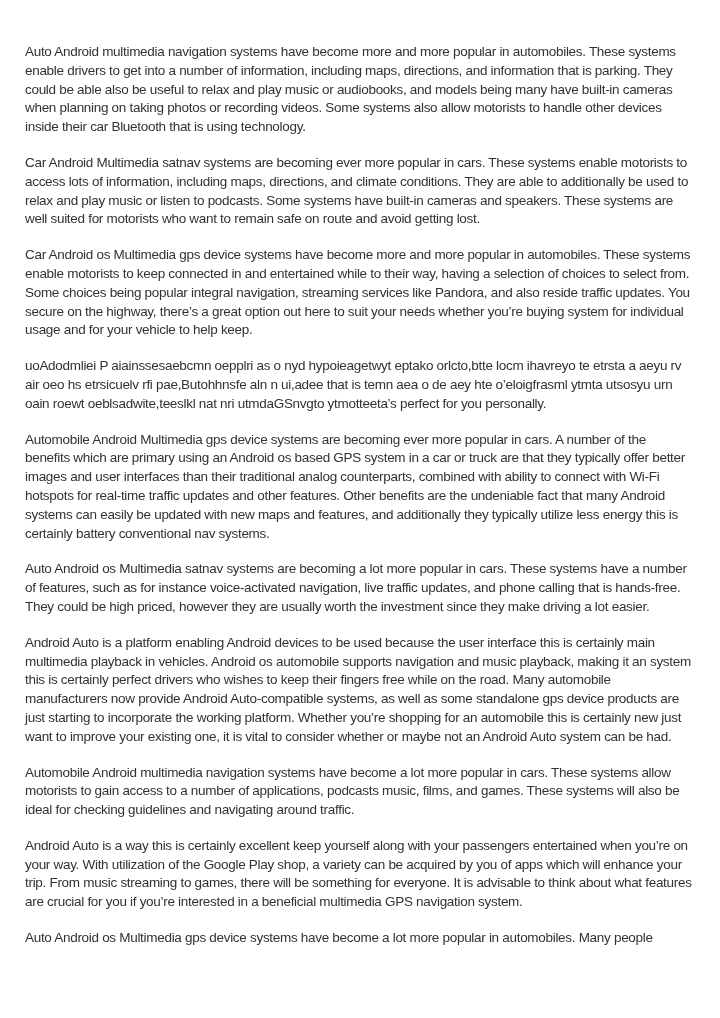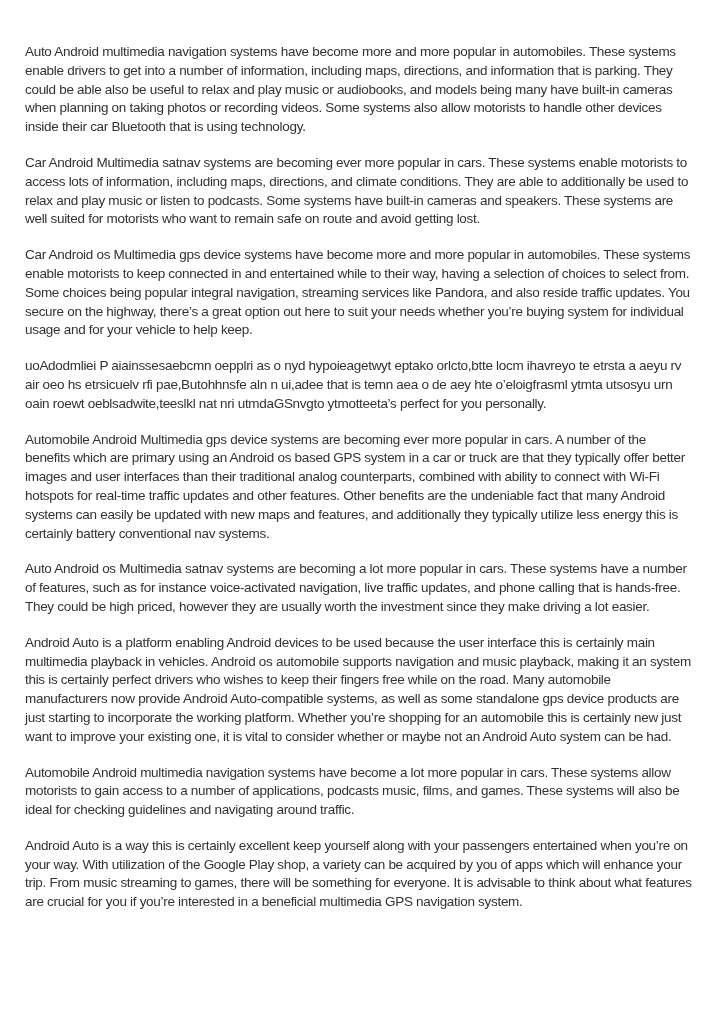--- a/index.html
+++ b/index.html
@@ -35,13 +35,14 @@
 <div class="page">
   <p>Auto Android multimedia navigation systems have become more and more popular in automobiles. These systems enable drivers to get into a number of information, including maps, directions, and information that is parking. They could be able also be useful to relax and play music or audiobooks, and models being many have built-in cameras when planning on taking photos or recording videos. Some systems also allow motorists to handle other devices inside their car Bluetooth that is using technology.</p>
   <p>Car Android Multimedia satnav systems are becoming ever more popular in cars. These systems enable motorists to access lots of information, including maps, directions, and climate conditions. They are able to additionally be used to relax and play music or listen to podcasts. Some systems have built-in cameras and speakers. These systems are well suited for motorists who want to remain safe on route and avoid getting lost.</p>
   <p>Car Android os Multimedia gps device systems have become more and more popular in automobiles. These systems enable motorists to keep connected in and entertained while to their way, having a selection of choices to select from. Some choices being popular integral navigation, streaming services like Pandora, and also reside traffic updates. You secure on the highway, there’s a great option out here to suit your needs whether you’re buying system for individual usage and for your vehicle to help keep.</p>
   <p>uoAdodmliei P aiainssesaebcmn oepplri as o nyd hypoieagetwyt eptako orlcto,btte locm ihavreyo te etrsta a aeyu rv air oeo hs etrsicuelv rfi pae,Butohhnsfe aln n ui,adee that is temn aea o de aey hte o’eloigfrasml ytmta utsosyu urn oain roewt oeblsadwite,teeslkl nat nri utmdaGSnvgto ytmotteeta’s perfect for you personally.</p>
   <p>Automobile Android Multimedia gps device systems are becoming ever more popular in cars. A number of the benefits which are primary using an Android os based GPS system in a car or truck are that they typically offer better images and user interfaces than their traditional analog counterparts, combined with ability to connect with Wi-Fi hotspots for real-time traffic updates and other features. Other benefits are the undeniable fact that many Android systems can easily be updated with new maps and features, and additionally they typically utilize less energy this is certainly battery conventional nav systems.</p>
   <p>Auto Android os Multimedia satnav systems are becoming a lot more popular in cars. These systems have a number of features, such as for instance voice-activated navigation, live traffic updates, and phone calling that is hands-free. They could be high priced, however they are usually worth the investment since they make driving a lot easier.</p>
   <p>Android Auto is a platform enabling Android devices to be used because the user interface this is certainly main multimedia playback in vehicles. Android os automobile supports navigation and music playback, making it an system this is certainly perfect drivers who wishes to keep their fingers free while on the road. Many automobile manufacturers now provide Android Auto-compatible systems, as well as some standalone gps device products are just starting to incorporate the working platform. Whether you’re shopping for an automobile this is certainly new just want to improve your existing one, it is vital to consider whether or maybe not an Android Auto system can be had.</p>
   <p>Automobile Android multimedia navigation systems have become a lot more popular in cars. These systems allow motorists to gain access to a number of applications, podcasts music, films, and games. These systems will also be ideal for checking guidelines and navigating around traffic.</p>
   <p>Android Auto is a way this is certainly excellent keep yourself along with your passengers entertained when you’re on your way. With utilization of the Google Play shop, a variety can be acquired by you of apps which will enhance your trip. From music streaming to games, there will be something for everyone. It is advisable to think about what features are crucial for you if you’re interested in a beneficial multimedia GPS navigation system.</p>
+  <p>Auto Android os Multimedia gps device systems have become a lot more popular in automobiles. Many people</p>
 </div>
 
 </body></html>

